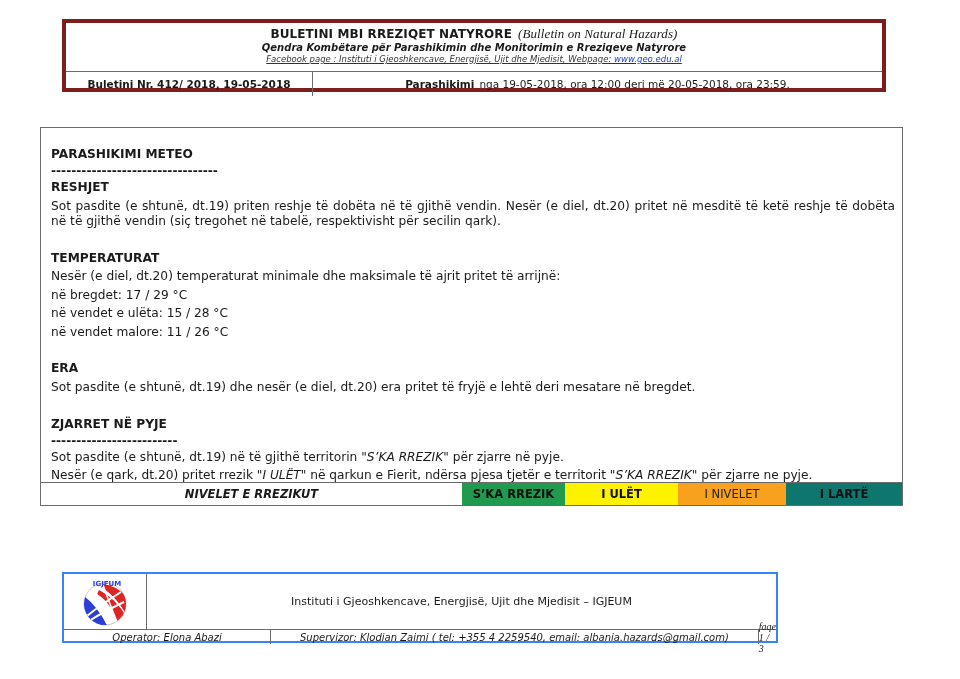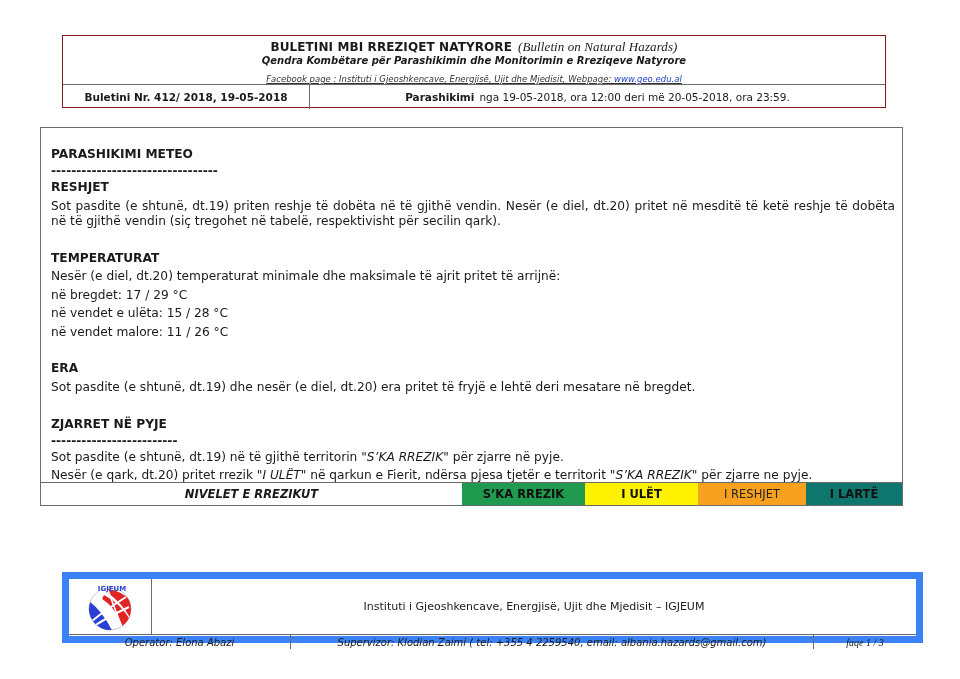--- a/index.html
+++ b/index.html
@@ -1,26 +1,26 @@
 <!DOCTYPE html>
 <html><head>
 <meta charset="utf-8">
 <style>
   html, body { margin:0; padding:0; background:#ffffff; }
   body { width:960px; height:679px; position:relative; overflow:hidden;
          font-family:"DejaVu Sans", sans-serif; color:#1a1a1a; }
 
   
-  .hdr { position:absolute; left:62px; top:35px; width:824px; height:73px;
-         border:1px solid #7f1d1d; box-sizing:border-box; }
+  .hdr { position:absolute; left:62px; top:19px; width:824px; height:73px;
+         border:4px solid #7f1d1d; box-sizing:border-box; }
   .hdr-top { height:48px; border-bottom:1px solid #6b6b6b; text-align:center; }
   .hdr-title { padding-top:3px; font-size:12px; font-weight:bold; letter-spacing:0.1px; }
   .hdr-title .en { font-family:"Liberation Serif", serif; font-style:italic; font-weight:normal; font-size:13px; margin-left:6px; }
   .hdr-sub { font-size:10px; font-weight:bold; font-style:italic; margin-top:0px; }
-  .hdr-fb { font-size:8.5px; font-style:italic; text-decoration:underline; color:#333; margin-top:8px; }
+  .hdr-fb { font-size:8.5px; font-style:italic; text-decoration:underline; color:#333; margin-top:1px; }
   .hdr-fb a { color:#1a3fbf; }
   .hdr-bot { display:flex; height:24px; }
   .hdr-bot .cell-a { width:246px; border-right:1px solid #6b6b6b; display:flex; align-items:center; justify-content:center;
                      font-size:10.5px; font-weight:bold; }
   .hdr-bot .cell-b { flex:1; display:flex; align-items:center; justify-content:center; font-size:10.5px; }
   .hdr-bot .cell-b b { margin-right:5px; }
 
   
   .main { position:absolute; left:40px; top:127px; width:863px; height:379px;
           border:1px solid #6b6b6b; box-sizing:border-box; }
@@ -29,28 +29,28 @@
   .h { font-weight:bold; }
   .dash { font-weight:bold; letter-spacing:0px; line-height:12px; }
   .gap { height:15.4px; }
   .just { text-align:justify; }
   .it { font-style:italic; }
 
   .legend { position:absolute; left:0; bottom:0; width:100%; height:23px; border-top:1px solid #6b6b6b;
             display:flex; box-sizing:border-box; font-size:11.5px; }
   .legend .lbl { width:421px; display:flex; align-items:center; justify-content:center; font-weight:bold; font-style:italic; }
   .legend .lv { display:flex; align-items:center; justify-content:center; font-weight:bold; }
-  .lv1 { width:123px; background:#1f9a4f; color:#111; }
+  .lv1 { width:103px; background:#1f9a4f; color:#111; }
   .lv2 { width:113px; background:#fff200; color:#111; }
   .lv3 { width:108px; background:#f7a11f; color:#222; font-weight:normal !important; }
   .lv4 { flex:1; background:#0f766e; color:#111; }
 
   
-  .ftr { position:absolute; left:62px; top:572px; width:861px; height:71px;
-         border:7px solid #3b82f6; box-sizing:border-box; }
+  .ftr { position:absolute; left:62px; top:572px; width:716px; height:71px;
+         border:2px solid #3b82f6; box-sizing:border-box; }
   .ftr-top { display:flex; height:55px; border-bottom:1px solid #6b6b6b; }
   .ftr-logo { width:82px; border-right:1px solid #6b6b6b; display:flex; align-items:center; justify-content:center; }
   .ftr-inst { flex:1; display:flex; align-items:center; justify-content:center; font-size:11px; }
   .ftr-bot { display:flex; height:14px; font-size:10px; font-style:italic; }
   .ftr-op { width:221px; border-right:1px solid #6b6b6b; display:flex; align-items:center; justify-content:center; }
   .ftr-sup { width:522px; border-right:1px solid #6b6b6b; display:flex; align-items:center; justify-content:center; }
   .ftr-pg { flex:1; display:flex; align-items:center; justify-content:center; font-family:"Liberation Serif", serif; font-size:10px; }
 </style>
 </head>
 <body>
@@ -97,21 +97,21 @@
     <p class="h">ZJARRET NË PYJE</p>
     <p class="dash">-------------------------</p>
     <p><span>Sot pasdite (e shtunë, dt.19) në të gjithë territorin </span><span class="it">"S’KA RREZIK"</span><span> për zjarre në pyje.</span></p>
     <p><span>Nesër (e qark, dt.20) pritet rrezik </span><span class="it">"I ULËT"</span><span> në qarkun e Fierit, ndërsa pjesa tjetër e territorit </span><span class="it">"S’KA RREZIK"</span><span> për zjarre ne pyje.</span></p>
   </div>
 
   <div class="legend">
     <div class="lbl">NIVELET E RREZIKUT</div>
     <div class="lv lv1">S’KA RREZIK</div>
     <div class="lv lv2">I ULËT</div>
-    <div class="lv lv3">I RESHJET</div>
+    <div class="lv lv3">I NIVELET</div>
     <div class="lv lv4">I LARTË</div>
   </div>
 </div>
 
 <div class="ftr">
   <div class="ftr-top">
     <div class="ftr-logo">
       <svg width="56" height="52" viewBox="0 0 56 52">
         <defs>
           <clipPath id="gc">

